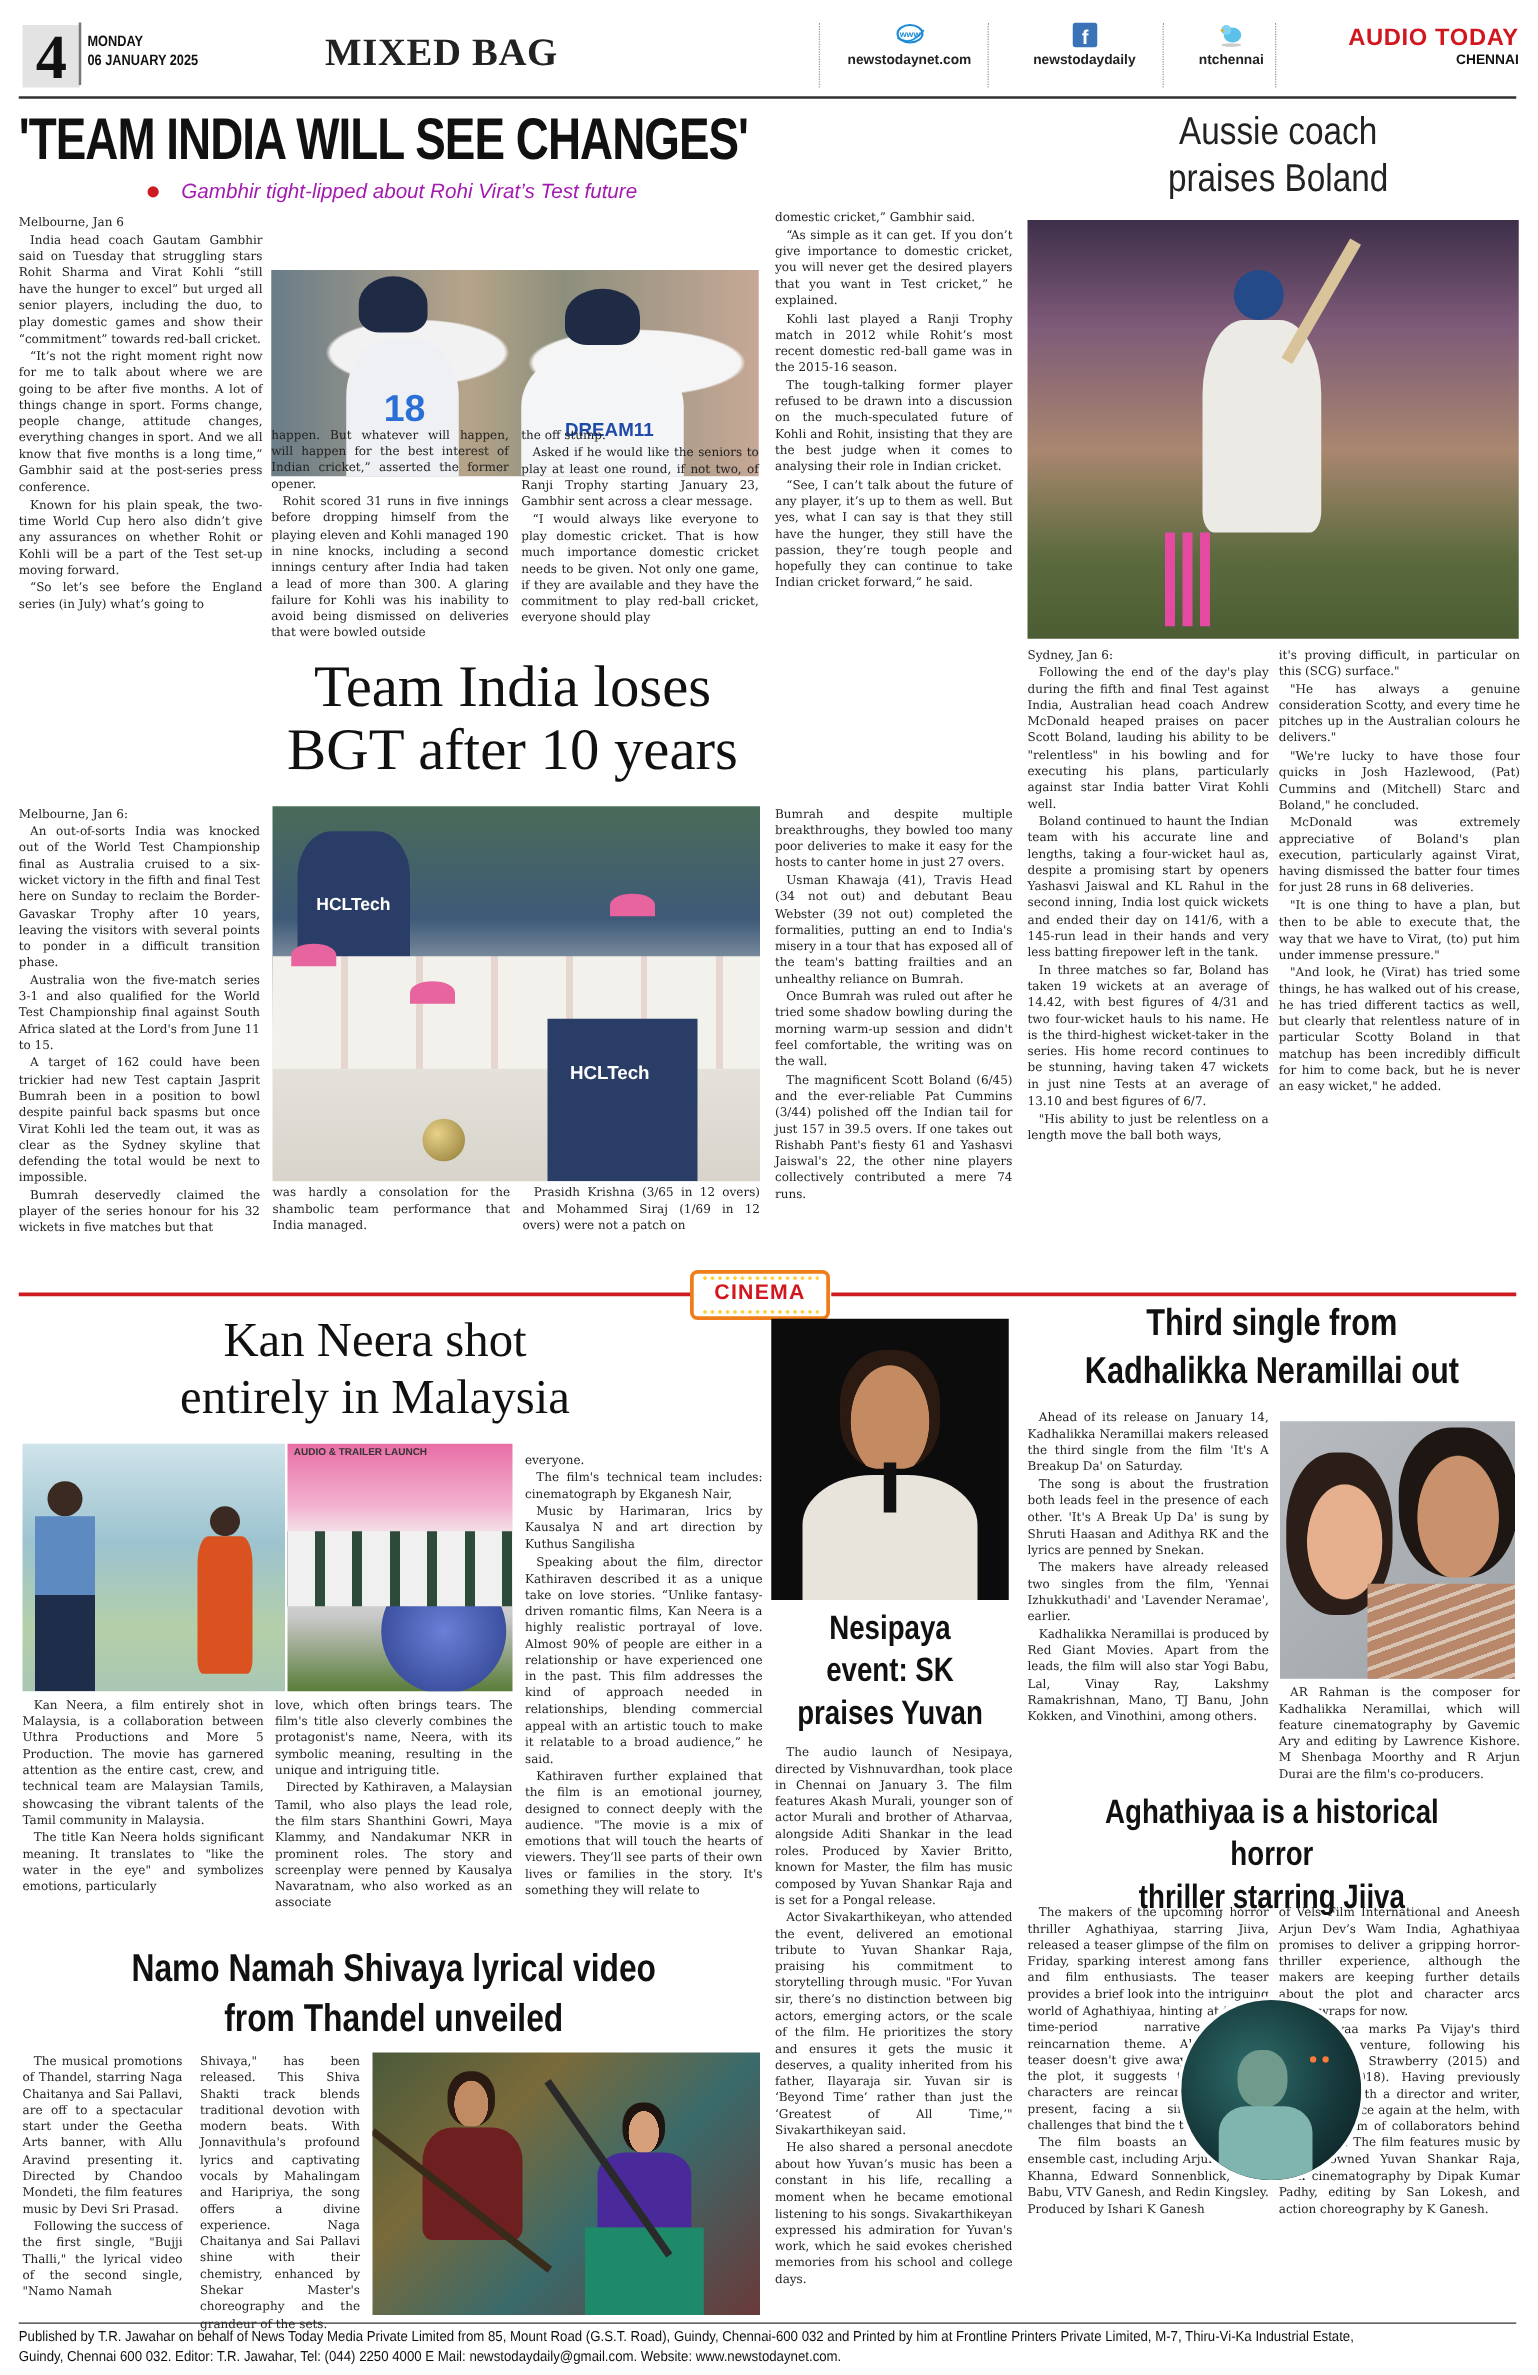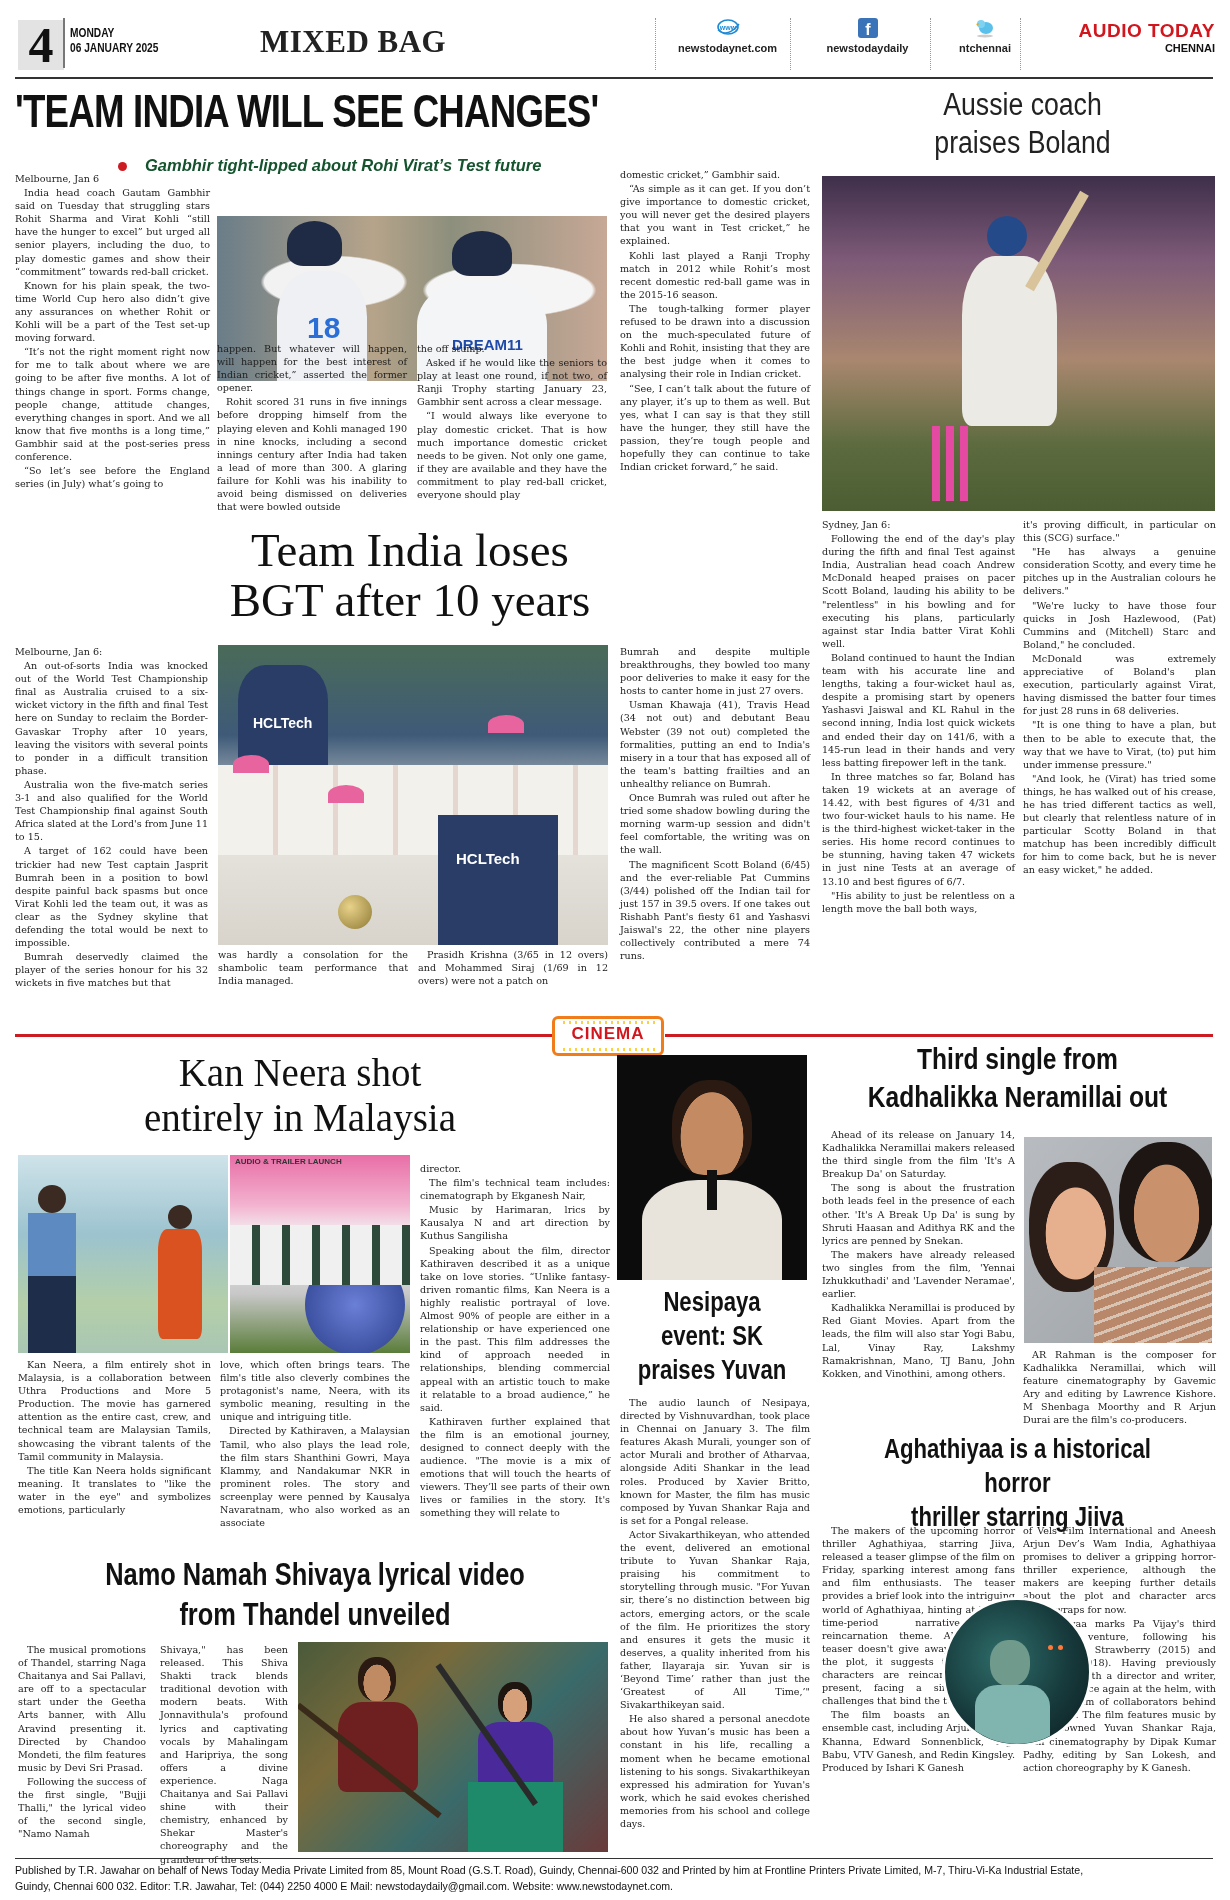--- a/index.html
+++ b/index.html
@@ -19,21 +19,21 @@
   .mast-rule { left: 15px; top: 77px; width: 1198px; height: 2px; background: #333; }
   .social { top: 18px; height: 52px; text-align: center; font-family: "Liberation Sans", sans-serif; font-weight: bold; font-size: 11px; color: #222; }
   .social .ico { display: block; margin: 0 auto 4px; }
   .vsep { top: 18px; width: 1px; height: 52px; border-left: 1px dotted #999; }
   .brand { left: 1025px; top: 20px; text-align: right; width: 190px; }
   .brand-name { font-family: "Liberation Sans", sans-serif; font-weight: bold; font-size: 19px; color: #d1161e; letter-spacing: 0.5px; }
   .brand-city { font-family: "Liberation Sans", sans-serif; font-weight: bold; font-size: 11px; color: #111; }
 
   
   .hl-main { left: 15px; top: 86px; font-family: "Liberation Sans", sans-serif; font-weight: bold; font-size: 47px; line-height: 50px; letter-spacing: -1px; color: #111; transform: scaleX(0.78); transform-origin: left top; white-space: nowrap; }
-  .hl-sub { left: 118px; top: 156px; font-family: "Liberation Sans", sans-serif; font-weight: bold; font-style: italic; font-size: 16.5px; color: #14532d; }
+  .hl-sub { left: 118px; top: 144px; font-family: "Liberation Sans", sans-serif; font-weight: normal; font-style: italic; font-size: 16.5px; color: #a21caf; }
   .hl-sub .bullet { display: inline-block; width: 9px; height: 9px; border-radius: 50%; background: #cc1c22; margin-right: 18px; vertical-align: middle; }
   .hl-aussie { left: 830px; top: 86px; width: 385px; text-align: center; font-family: "Liberation Sans", sans-serif; font-size: 31px; line-height: 38px; color: #222; transform: scaleX(0.86); transform-origin: center top; }
   .hl-bgt { left: 180px; top: 525px; width: 460px; text-align: center; font-family: "Liberation Serif", serif; font-size: 47px; line-height: 50px; color: #111; }
 
   .red-rule { height: 3px; background: #cc1c22; }
   .cinema-badge { left: 552px; top: 1016px; width: 112px; height: 40px; border: 3px solid #f07d1a; border-radius: 6px; background: #fff; text-align: center; font-family: "Liberation Sans", sans-serif; font-weight: bold; font-size: 17px; line-height: 30px; color: #d1161e; letter-spacing: 1px; }
   .cinema-badge::before, .cinema-badge::after { content: ""; position: absolute; left: 6px; right: 6px; height: 3px; background-image: radial-gradient(circle, #ffcf40 1.2px, transparent 1.5px); background-size: 6px 3px; }
   .cinema-badge::before { top: 2px; } .cinema-badge::after { bottom: 2px; }
 
   .hl-serif { font-family: "Liberation Serif", serif; text-align: center; color: #111; }
@@ -95,22 +95,22 @@
   <div class="abs" style="left:60px;top:55px;width:90px;height:115px;border-radius:40% 40% 0 0;background:#eef0f3"></div>
   <div class="abs" style="left:90px;top:95px;font:bold 30px 'Liberation Sans',sans-serif;color:#2b6fd6">18</div>
   <div class="abs" style="left:235px;top:15px;width:60px;height:45px;border-radius:50% 50% 30% 30%;background:#1f2a44"></div>
   <div class="abs" style="left:200px;top:65px;width:130px;height:110px;border-radius:40% 40% 0 0;background:#f4f5f7"></div>
   <div class="abs" style="left:235px;top:120px;font:bold 15px 'Liberation Sans',sans-serif;color:#1f4aa8">DREAM11</div>
 </div>
 
 <div class="abs body-text" style="left:15px;top:172px;width:195px">
   <p class="dateline">Melbourne, Jan 6</p>
   <p>India head coach Gautam Gambhir said on Tuesday that struggling stars Rohit Sharma and Virat Kohli “still have the hunger to excel” but urged all senior players, including the duo, to play domestic games and show their “commitment” towards red-ball cricket.</p>
+  <p>“It’s not the right moment right now for me to talk about where we are going to be after five months. A lot of things change in sport. Forms change, people change, attitude changes, everything changes in sport. And we all know that five months is a long time,” Gambhir said at the post-series press conference.</p>
   <p>Known for his plain speak, the two-time World Cup hero also didn’t give any assurances on whether Rohit or Kohli will be a part of the Test set-up moving forward.</p>
-  <p>“It’s not the right moment right now for me to talk about where we are going to be after five months. A lot of things change in sport. Forms change, people change, attitude changes, everything changes in sport. And we all know that five months is a long time,” Gambhir said at the post-series press conference.</p>
   <p>“So let’s see before the England series (in July) what’s going to</p>
 </div>
 <div class="abs body-text" style="left:217px;top:342px;width:190px">
   <p style="text-indent:0">happen. But whatever will happen, will happen for the best interest of Indian cricket,” asserted the former opener.</p>
   <p>Rohit scored 31 runs in five innings before dropping himself from the playing eleven and Kohli managed 190 in nine knocks, including a second innings century after India had taken a lead of more than 300. A glaring failure for Kohli was his inability to avoid being dismissed on deliveries that were bowled outside</p>
 </div>
 <div class="abs body-text" style="left:417px;top:342px;width:190px">
   <p style="text-indent:0">the off stump.</p>
   <p>Asked if he would like the seniors to play at least one round, if not two, of Ranji Trophy starting January 23, Gambhir sent across a clear message.</p>
   <p>“I would always like everyone to play domestic cricket. That is how much importance domestic cricket needs to be given. Not only one game, if they are available and they have the commitment to play red-ball cricket, everyone should play</p>
@@ -207,21 +207,21 @@
 </div>
 <div class="abs body-text" style="left:18px;top:1358px;width:193px">
   <p>Kan Neera, a film entirely shot in Malaysia, is a collaboration between Uthra Productions and More 5 Production. The movie has garnered attention as the entire cast, crew, and technical team are Malaysian Tamils, showcasing the vibrant talents of the Tamil community in Malaysia.</p>
   <p>The title Kan Neera holds significant meaning. It translates to "like the water in the eye" and symbolizes emotions, particularly</p>
 </div>
 <div class="abs body-text" style="left:220px;top:1358px;width:190px">
   <p style="text-indent:0">love, which often brings tears. The film's title also cleverly combines the protagonist's name, Neera, with its symbolic meaning, resulting in the unique and intriguing title.</p>
   <p>Directed by Kathiraven, a Malaysian Tamil, who also plays the lead role, the film stars Shanthini Gowri, Maya Klammy, and Nandakumar NKR in prominent roles. The story and screenplay were penned by Kausalya Navaratnam, who also worked as an associate</p>
 </div>
 <div class="abs body-text" style="left:420px;top:1162px;width:190px">
-  <p style="text-indent:0">director.</p>
+  <p style="text-indent:0">everyone.</p>
   <p>The film's technical team includes: cinematograph by Ekganesh Nair,</p>
   <p>Music by Harimaran, lrics by Kausalya N and  art direction by Kuthus Sangilisha</p>
   <p>Speaking about the film, director Kathiraven described it as a unique take on love stories. “Unlike fantasy-driven romantic films, Kan Neera is a highly realistic portrayal of love. Almost 90% of people are either in a relationship or have experienced one in the past. This film addresses the kind of approach needed in relationships, blending commercial appeal with an artistic touch to make it relatable to a broad audience,” he said.</p>
   <p>Kathiraven further explained that the film is an emotional journey, designed to connect deeply with the audience. "The movie is a mix of emotions that will touch the hearts of viewers. They’ll see parts of their own lives or families in the story. It's something they will relate to</p>
 </div>
 
 <div class="photo" style="left:617px;top:1055px;width:190px;height:225px;background:#0c0c0c;">
   <div class="abs" style="left:55px;top:25px;width:80px;height:95px;border-radius:45% 45% 40% 40%;background:radial-gradient(ellipse at 50% 60%,#c48a62 0 55%,#2a1a12 56%)"></div>
   <div class="abs" style="left:25px;top:125px;width:140px;height:100px;border-radius:40% 40% 0 0;background:#e8e4dc"></div>
   <div class="abs" style="left:90px;top:115px;width:10px;height:40px;background:#111"></div>

